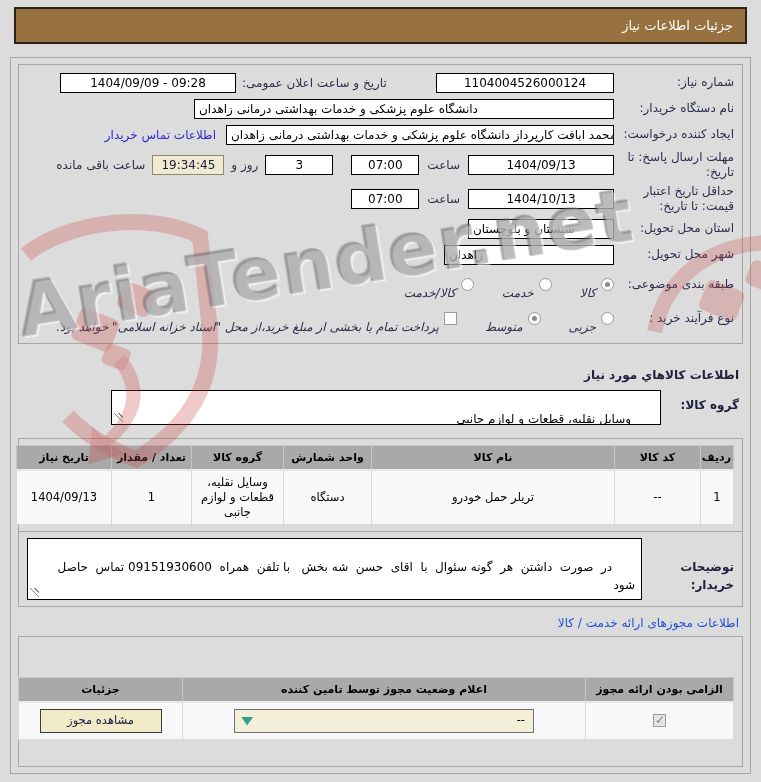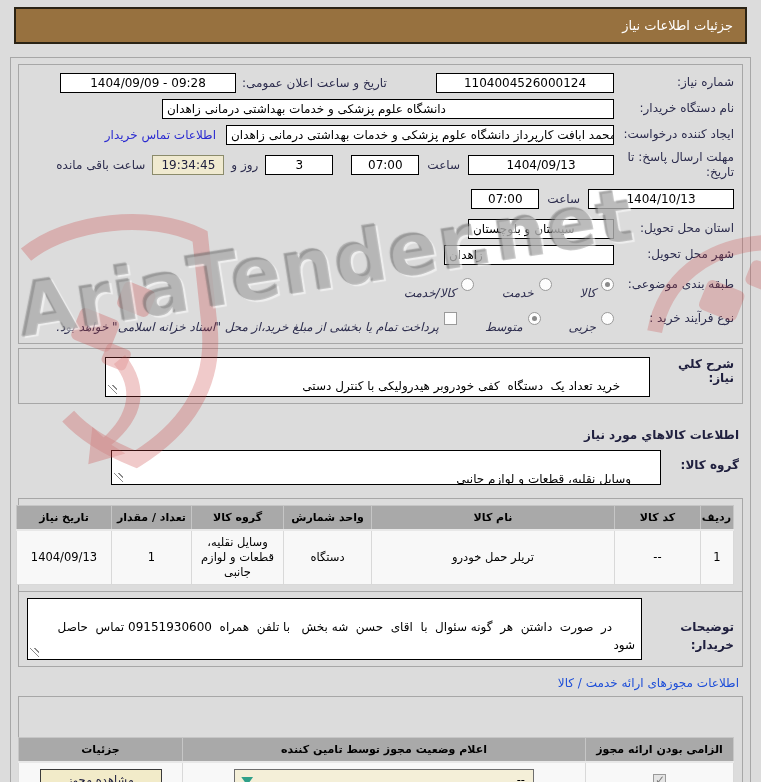--- a/index.html
+++ b/index.html
@@ -159,21 +159,21 @@
 
     <div class="row">
       <span class="flabel">شماره نیاز:</span>
       <span class="inp ltr" style="width:178px">1104004526000124</span>
       <span style="margin-right:12px; width:182px; text-align:left;">تاریخ و ساعت اعلان عمومی:</span>
       <span class="inp ltr" style="width:176px; margin-right:6px;">1404/09/09 - 09:28</span>
     </div>
 
     <div class="row">
       <span class="flabel">نام دستگاه خریدار:</span>
-      <span class="inp rt" style="width:452px">دانشگاه علوم پزشکی و خدمات بهداشتی درمانی زاهدان</span>
+      <span class="inp rt" style="width:420px">دانشگاه علوم پزشکی و خدمات بهداشتی درمانی زاهدان</span>
     </div>
 
     <div class="row">
       <span class="flabel">ایجاد کننده درخواست:</span>
       <span class="inp rt" style="width:388px">محمد ابافت کارپرداز دانشگاه علوم پزشکی و خدمات بهداشتی درمانی زاهدان</span>
       <span class="link">اطلاعات تماس خریدار</span>
     </div>
 
     <div class="row" style="min-height:31px">
       <span class="flabel">مهلت ارسال پاسخ: تا تاریخ:</span>
@@ -181,20 +181,21 @@
       <span style="margin:0 8px">ساعت</span>
       <span class="inp ltr" style="width:68px">07:00</span>
       <span class="gap18"></span>
       <span class="inp ltr" style="width:68px">3</span>
       <span style="margin:0 7px">روز و</span>
       <span class="inp beige ltr" style="width:72px">19:34:45</span>
       <span style="margin:0 7px">ساعت باقی مانده</span>
     </div>
 
     <div class="row" style="min-height:31px">
+      <span class="flabel">حداقل تاریخ اعتبار قیمت: تا تاریخ:</span>
       <span class="inp ltr" style="width:146px">1404/10/13</span>
       <span style="margin:0 8px">ساعت</span>
       <span class="inp ltr" style="width:68px">07:00</span>
     </div>
 
     <div class="row">
       <span class="flabel">استان محل تحویل:</span>
       <span class="inp rt" style="width:146px">سیستان و بلوچستان</span>
     </div>
 
@@ -221,27 +222,20 @@
       <span class="optlbl">جزیی</span>
       <span class="gap28"></span>
       <span class="radio on"></span>
       <span class="optlbl">متوسط</span>
       <span class="gap28"></span>
       <span class="chk"></span>
       <span class="optlbl">پرداخت تمام یا بخشی از مبلغ خرید،از محل "اسناد خزانه اسلامی" خواهد بود.</span>
     </div>
   </div>
 
-  <div class="gbox descbox">
-    <span class="blabel" style="width:84px; flex:0 0 84px;">شرح کلي نیاز:</span>
-    <div class="tbox" style="width:545px; height:40px;">
-      <span>خرید تعداد یک  دستگاه  کفی خودروبر هیدرولیکی با کنترل دستی</span>
-      <span class="grip"></span>
-    </div>
-  </div>
 
   <div class="sechdr">اطلاعات کالاهاي مورد نیاز</div>
 
   <div class="grouprow">
     <span class="blabel" style="width:78px; flex:0 0 78px; padding-top:8px;">گروه کالا:</span>
     <div class="tbox" style="width:550px; height:35px;">
       <span>وسایل نقلیه، قطعات و لوازم جانبی</span>
       <span class="grip"></span>
     </div>
   </div>

